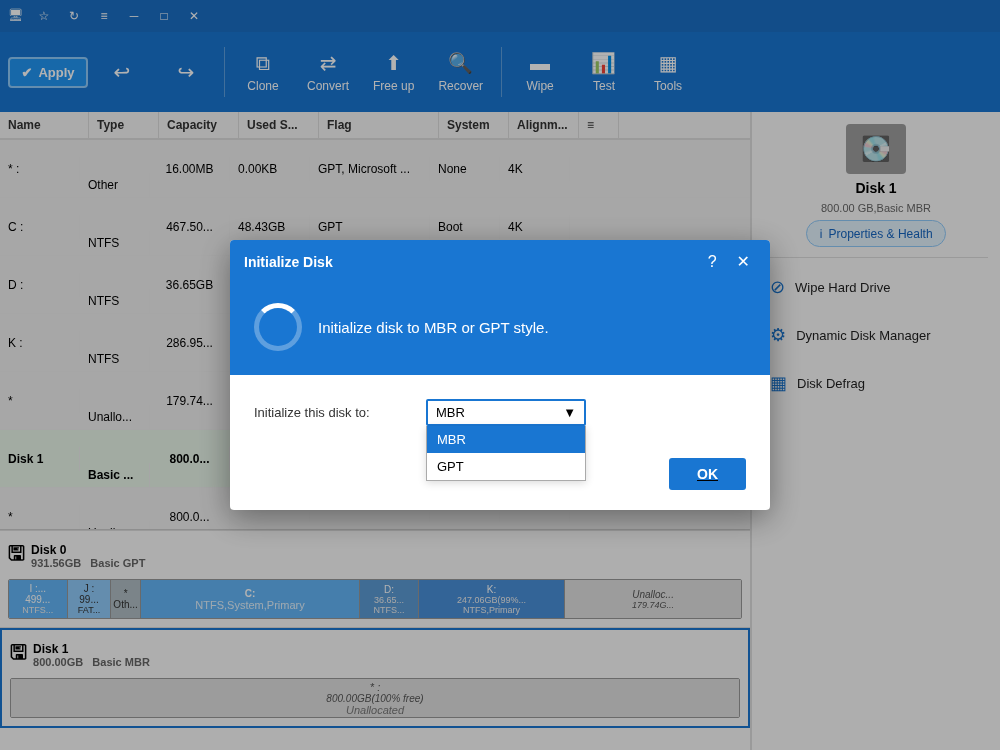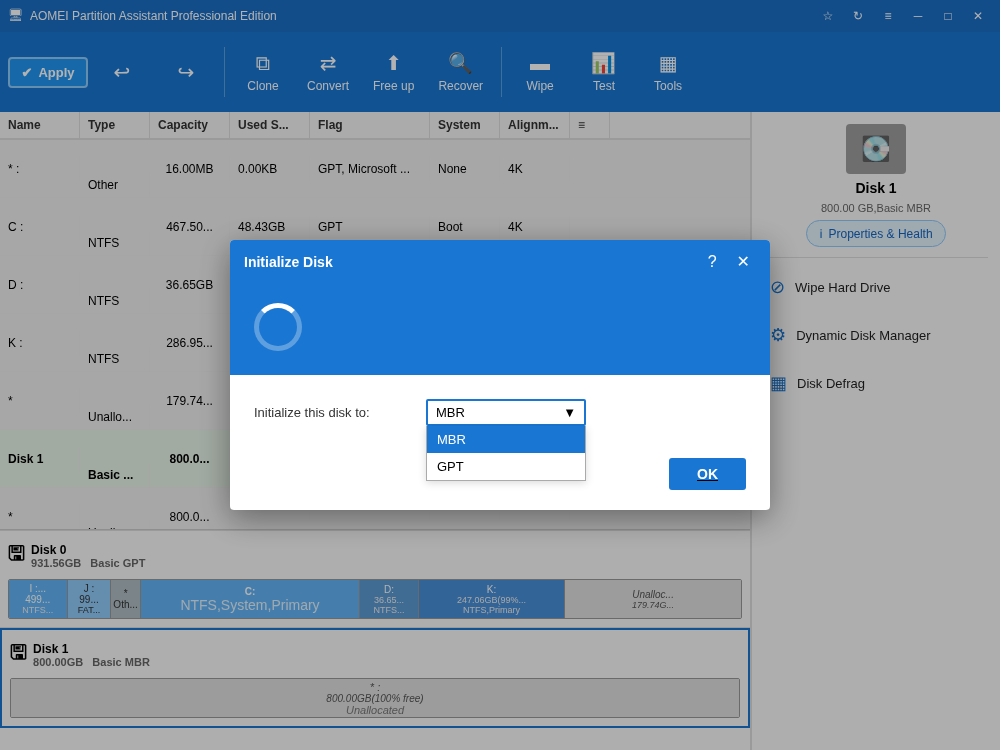--- a/index.html
+++ b/index.html
@@ -67,21 +67,21 @@
     }
     .table-header {
       display: flex;
       background: #f5f5f5;
       border-bottom: 2px solid #ddd;
       font-size: 12px;
       font-weight: 600;
       color: #333;
     }
     .th { padding: 6px 8px; border-right: 1px solid #ddd; }
-    .th-name { width: 80px; }
+    .th-name { width: 89px; }
     .th-type { width: 70px; }
     .th-cap { width: 80px; }
     .th-used { width: 80px; }
     .th-flag { width: 120px; }
     .th-status { width: 70px; }
     .th-align { width: 70px; }
     .th-icon { width: 40px; }
 
     .table-body { overflow-y: auto; }
     .table-row {
@@ -249,21 +249,20 @@
       padding: 8px 28px; font-size: 14px; border-radius: 3px; cursor: pointer;
       font-weight: 600;
     }
     .disk-map-container.disk1 { border: 2px solid #1976d2; }
   </style>
 </head>
 <body>
 
 <div class="title-bar">
   <span class="app-icon">🖥</span>
-  <span class="title">AOMEI Partition Assistant Professional Edition</span>
   <div class="win-controls">
     <button class="win-btn">☆</button>
     <button class="win-btn">↻</button>
     <button class="win-btn">≡</button>
     <button class="win-btn">─</button>
     <button class="win-btn">□</button>
     <button class="win-btn close">✕</button>
   </div>
 </div>
 
@@ -416,21 +415,21 @@
             <span>J :</span>
               <span>99...</span>
             <div style="font-size:9px">FAT...</div>
           </div>
           <div class="seg seg-other" style="width:4%">
             <span>*</span>
               <span>Oth...</span>
           </div>
           <div class="seg seg-ntfs" style="width:30%">
             <span style="font-weight:600">C:</span>
-            <span style="font-size:14px;color:#e3f2fd">NTFS,System,Primary</span>
+            <span style="font-size:11px;color:#e3f2fd">NTFS,System,Primary</span>
           </div>
           <div class="seg seg-ntfs" style="width:8%;background:#5c9bd5">
             <span>D:</span>
               <span style="font-size:9px;color:#eee">36.65...</span>
             <span style="font-size:9px;color:#eee">NTFS...</span>
           </div>
           <div class="seg seg-ntfs" style="width:20%;background:#4a90d9">
             <span>K:</span>
               <span style="font-size:9px;color:#eee">247.06GB(99%...</span>
             <span style="font-size:9px;color:#eee">NTFS,Primary</span>
@@ -497,20 +496,21 @@
     <div class="dialog-header">
       <span>Initialize Disk</span>
       <div class="dialog-header-right">
         <button class="dlg-btn">?</button>
         <button class="dlg-btn close-x">✕</button>
       </div>
     </div>
 
     <div class="dialog-hero">
       <div class="dialog-spinner"></div>
+      <span>Initialize disk to MBR or GPT style.</span>
     </div>
 
     <div class="dialog-body">
       <div class="dialog-row">
         <label>Initialize this disk to:</label>
         <div class="custom-select">
           <div class="select-display">
             <span>MBR</span>
             <span>▼</span>
           </div>

